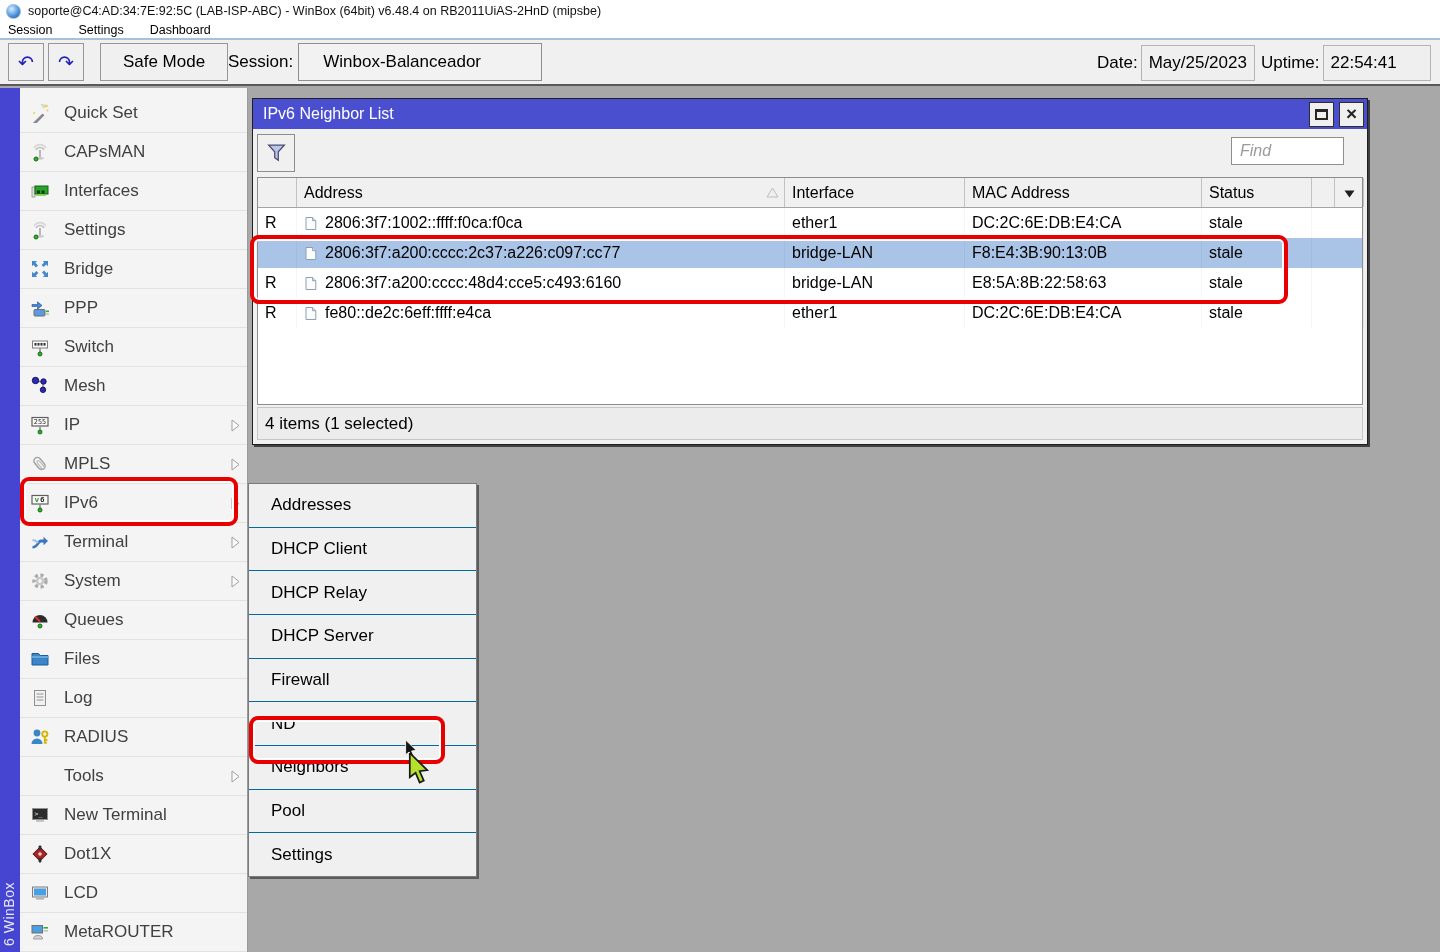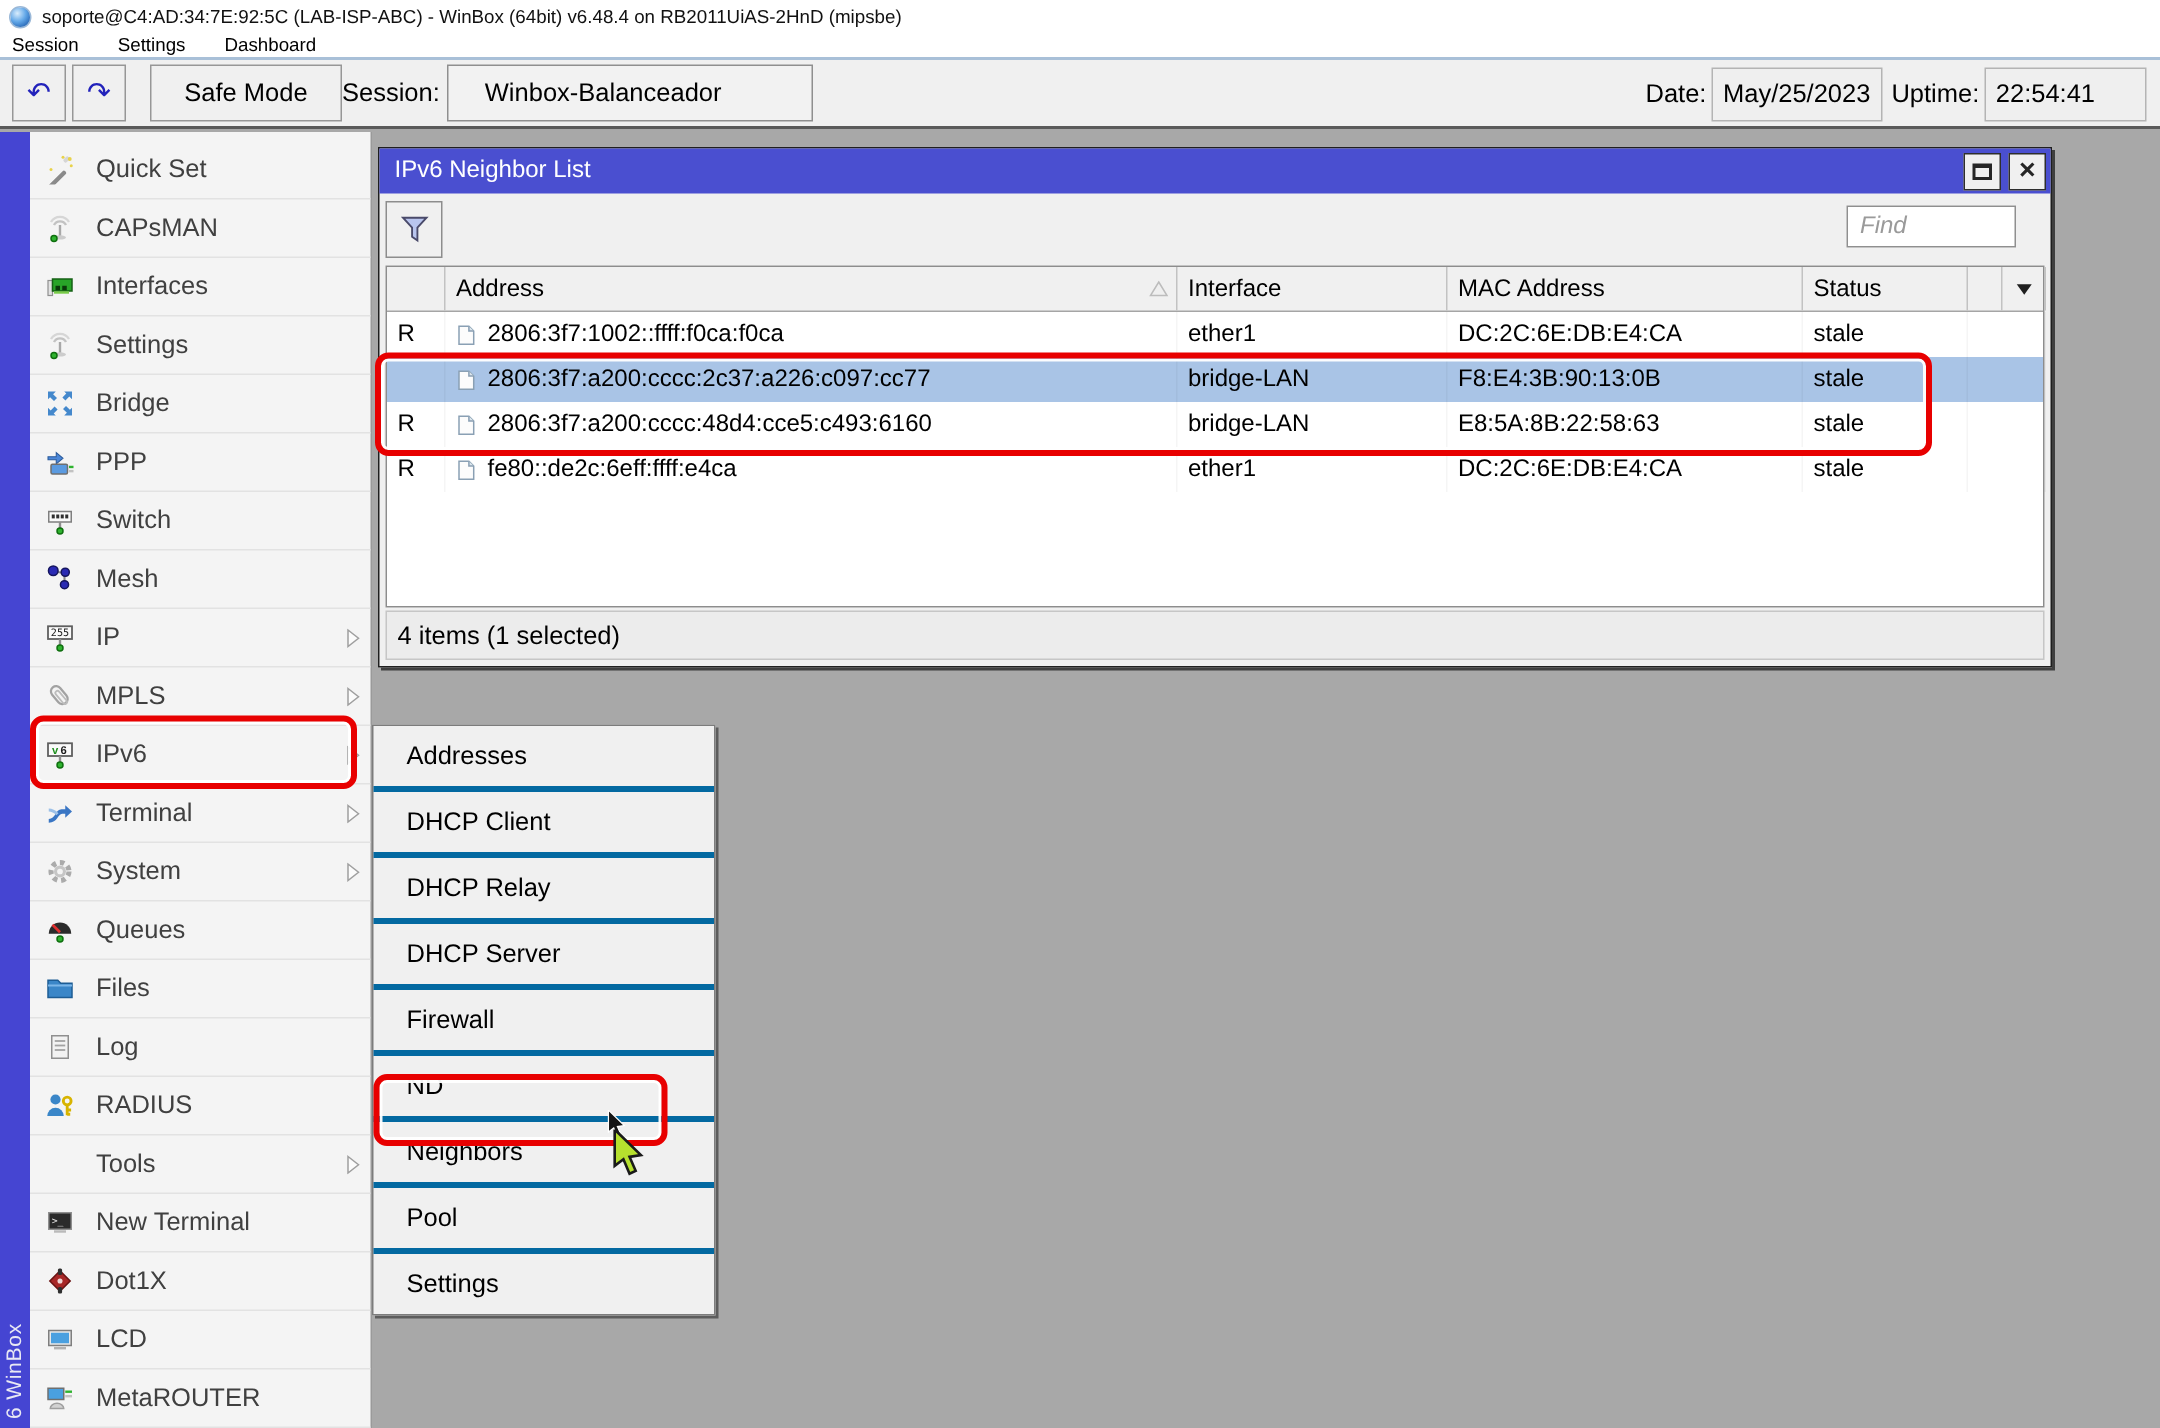--- a/index.html
+++ b/index.html
@@ -50,21 +50,21 @@
   .th-arrowbtn { display:flex; align-items:center; justify-content:center; padding-left:0; }
   .trow { display:flex; height:30px; font-size:16px; flex:0 0 auto; }
   .trow.selected { background:#a9c4e6; }
   .td { display:flex; align-items:center; padding-left:7px; overflow:hidden; white-space:nowrap; border-right:1px solid rgba(0,0,0,0.04); }
   .td .page-ico { margin-right:7px; line-height:0; flex:0 0 auto; }
   .tfill { flex:1; }
   .statusbar { position:absolute; left:4px; top:308px; width:1106px; height:33px; background:#ececec; border:1px solid #c6c6c6; display:flex; align-items:center; padding-left:7px; font-size:17px; }
 
   
   .submenu { position:absolute; left:248px; top:483px; width:229px; height:394px; background:#f0f0f0; border:1px solid #7c7c7c; box-shadow:2px 2px 0 rgba(60,60,60,.7); z-index:20; display:flex; flex-direction:column; }
-  .submenu-item { flex:1; display:flex; align-items:center; padding-left:22px; font-size:17px; border-bottom:4px solid #0369a1; cursor:default; }
+  .submenu-item { flex:1; display:flex; align-items:center; padding-left:22px; font-size:17px; border-bottom:1px solid #0369a1; cursor:default; }
   .submenu-item:last-child { border-bottom:none; }
 
   
   .redbox { position:absolute; border:4px solid #e80000; border-radius:9px; box-shadow:inset 0 0 0 2px rgba(255,255,255,.95); z-index:30; pointer-events:none; }
   .redbox-ipv6 { left:20px; top:477px; width:218px; height:49px; }
   .redbox-rows { left:250px; top:235px; width:1038px; height:69px; }
   .redbox-neighbors { left:249px; top:716px; width:196px; height:48px; }
 
   .cursor { position:absolute; z-index:40; line-height:0; pointer-events:none; }
   .cursor-black { left:404px; top:740px; }

